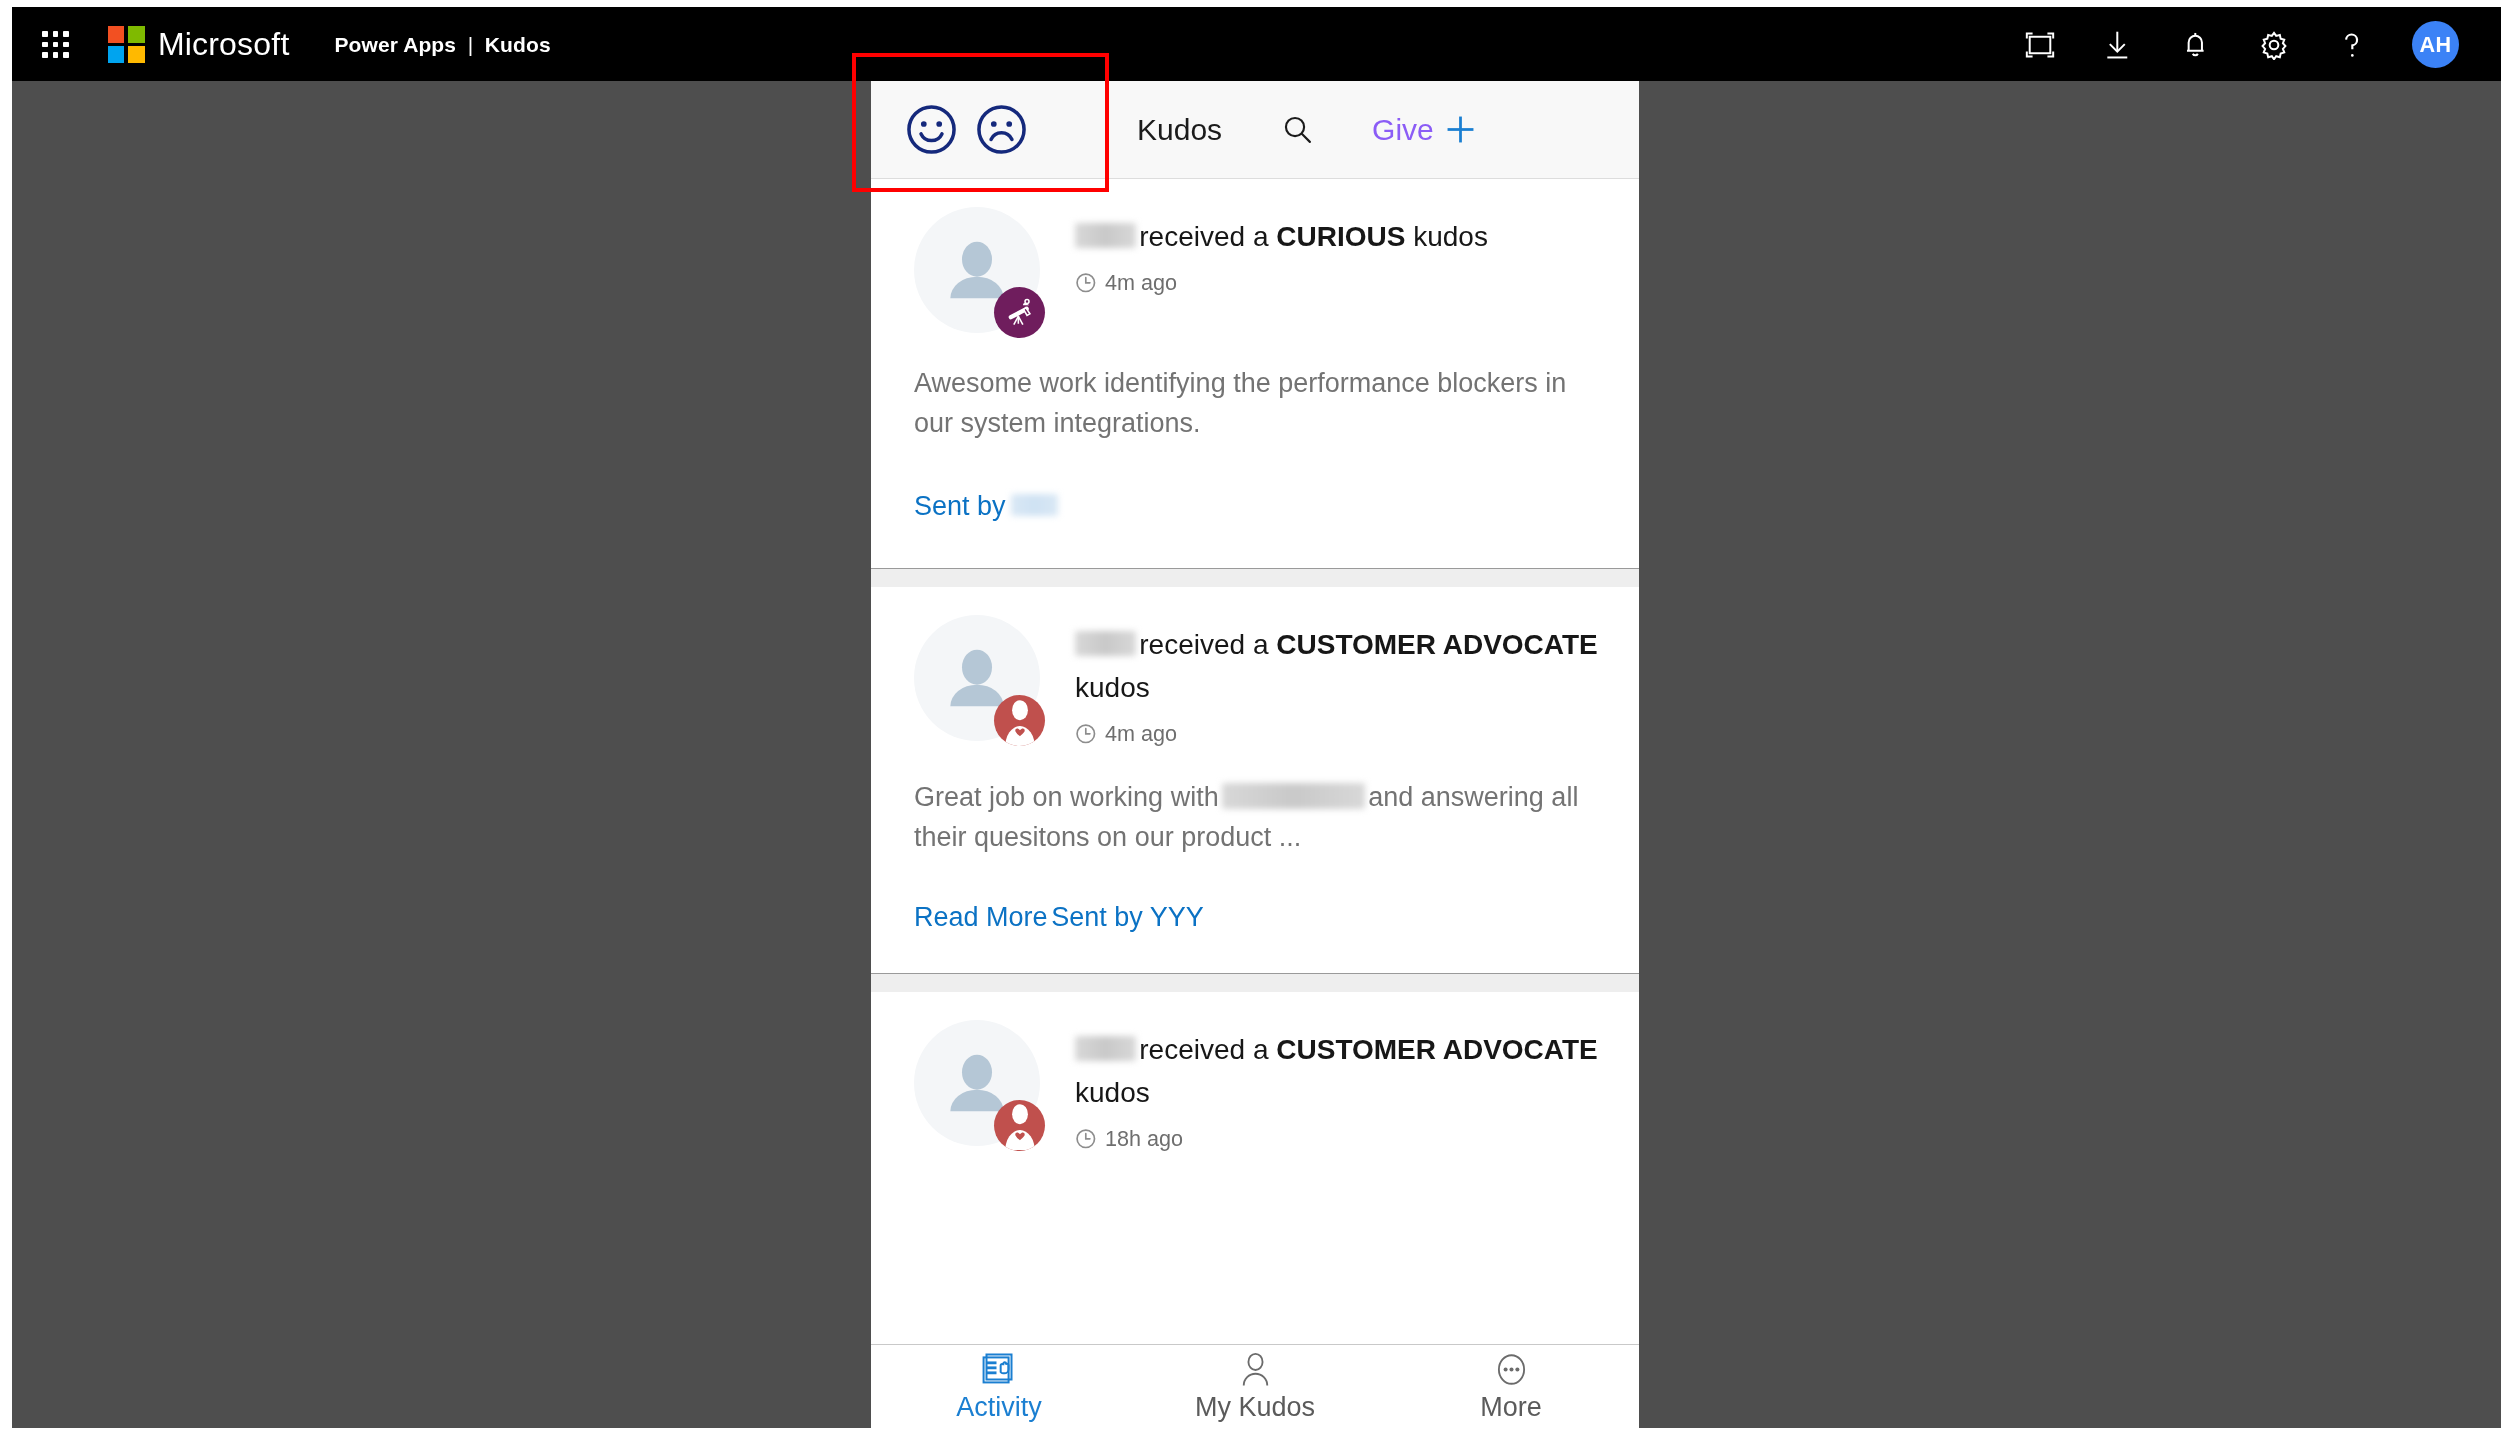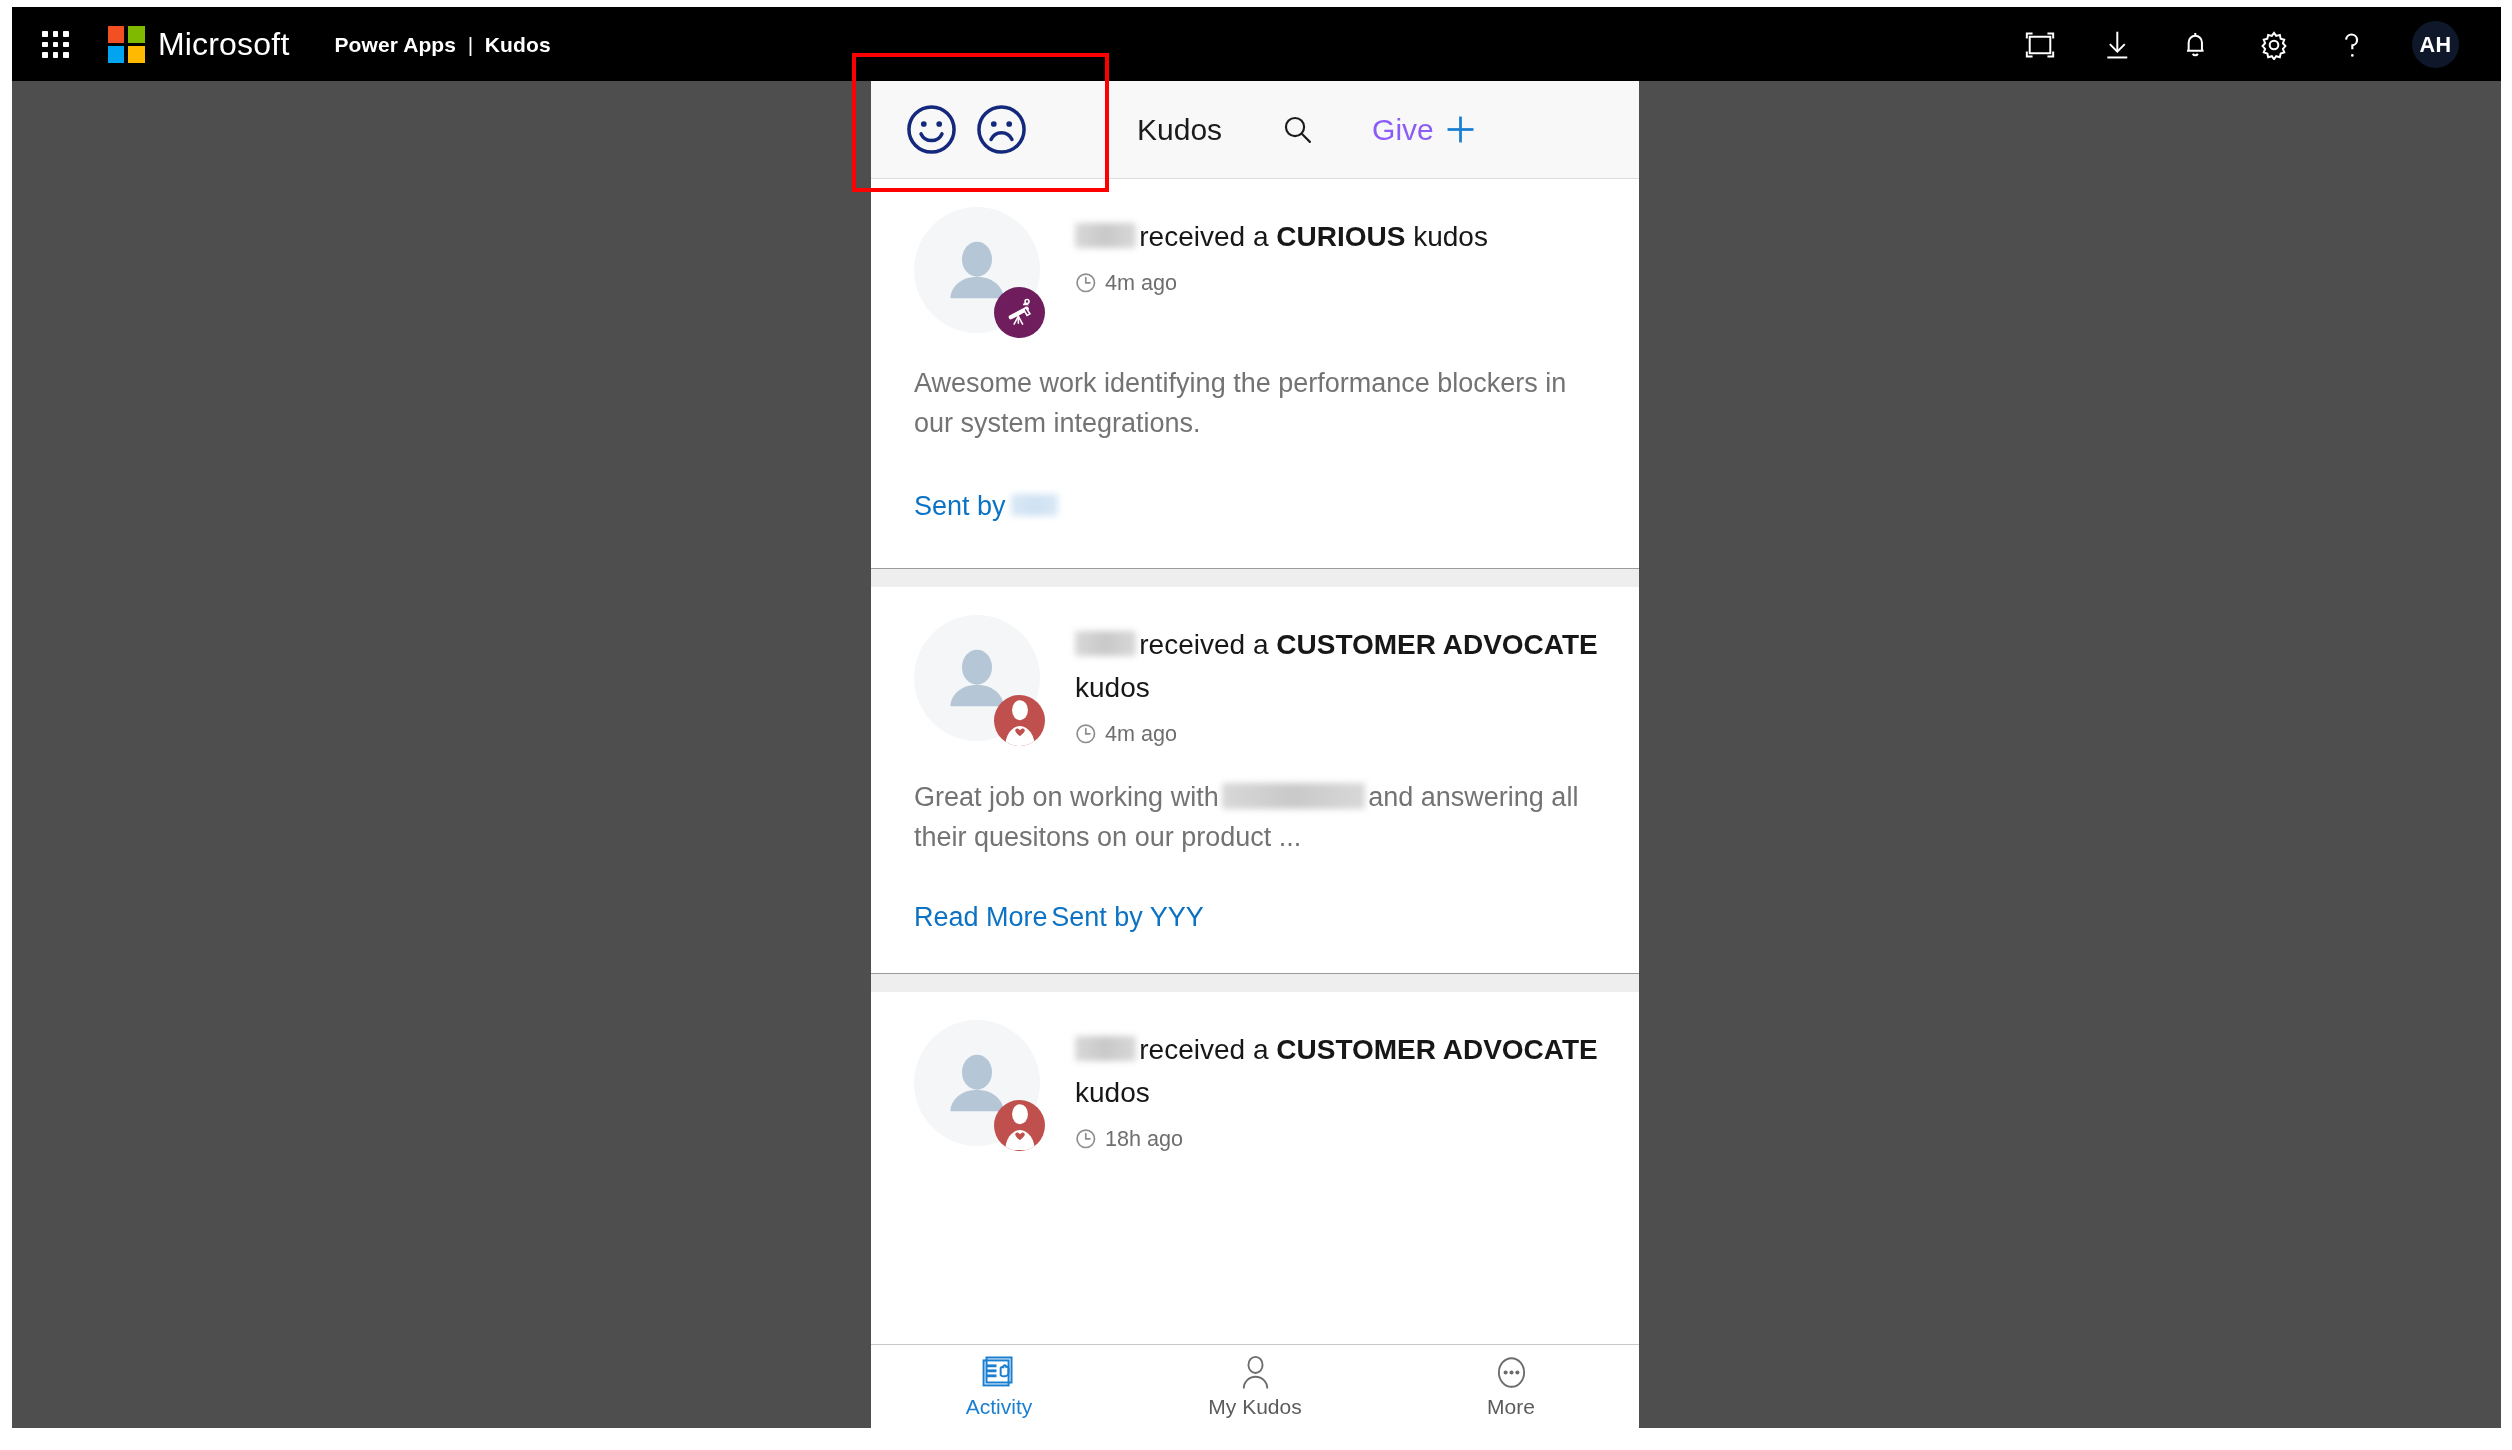--- a/index.html
+++ b/index.html
@@ -106,21 +106,21 @@
     display: flex;
     align-items: center;
     justify-content: center;
     cursor: pointer;
   }
   .suite-icons .s-ico svg { display: block; }
   .avatar-pill {
     width: 47px;
     height: 47px;
     border-radius: 50%;
-    background: #0f172a;
+    background: #3b82f6;
     color: #ffffff;
     font-size: 21.6px;
     font-weight: 600;
     display: flex;
     align-items: center;
     justify-content: center;
     letter-spacing: 0.4px;
     cursor: pointer;
     text-align: right;
   }
@@ -330,21 +330,21 @@
     flex: 1 1 0;
     display: flex;
     flex-direction: column;
     align-items: center;
     justify-content: center;
     gap: 3.3px;
     cursor: pointer;
   }
   .nav-ico { height: 38px; display: flex; align-items: center; justify-content: center; }
   .nav-label {
-    font-size: 21px;
+    font-size: 27px;
     color: #5b5b5b;
   }
   .nav-item.active .nav-label { color: #1b7fd1; }
 
   
   .annot-box {
     position: absolute;
     left: 852px;
     top: 53px;
     width: 257px;

